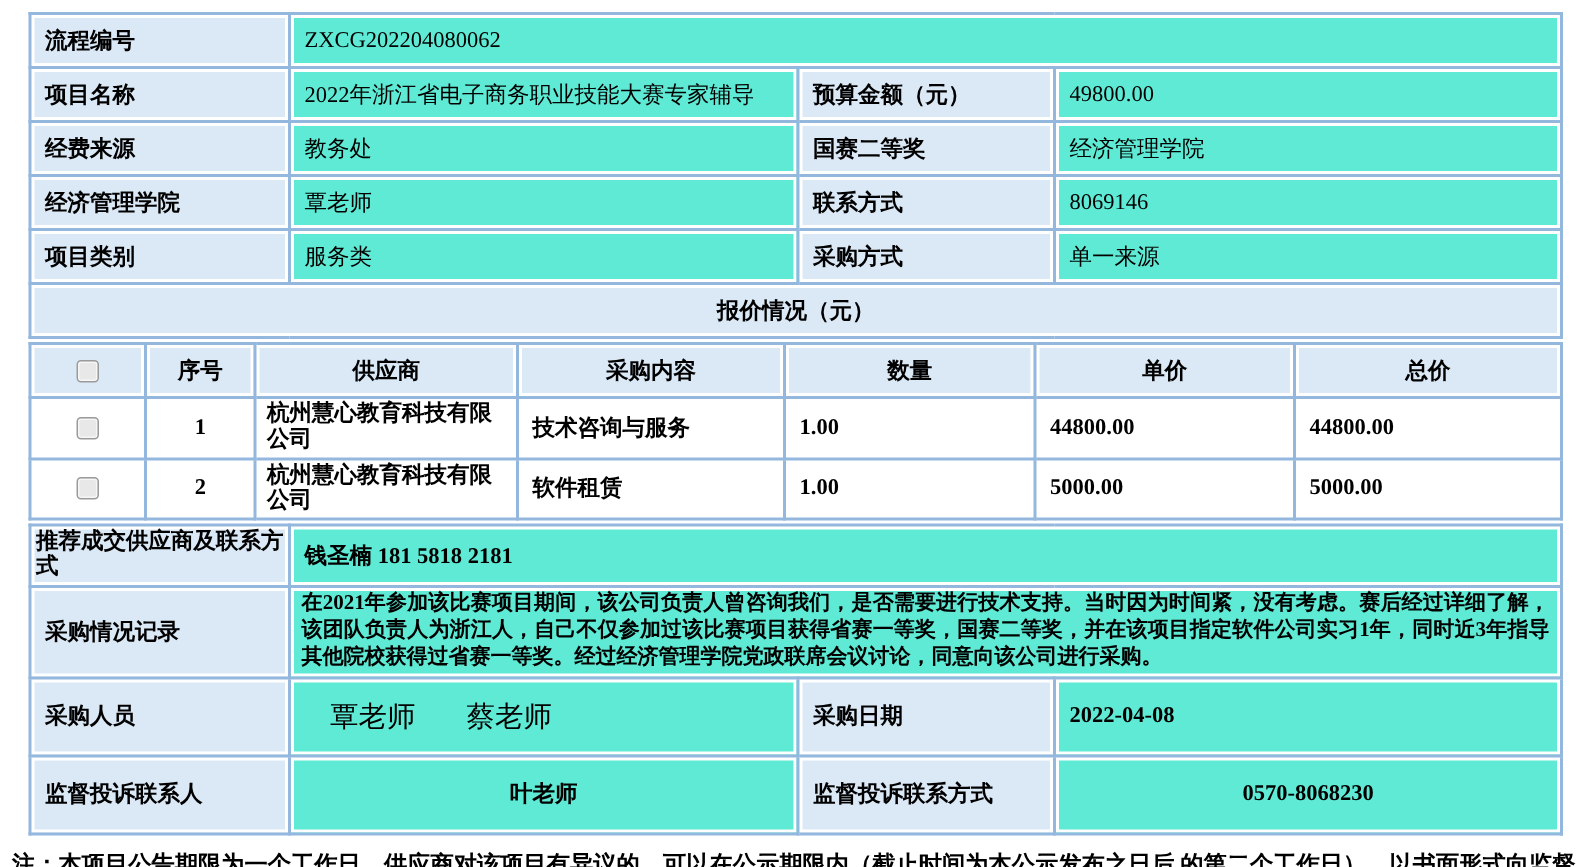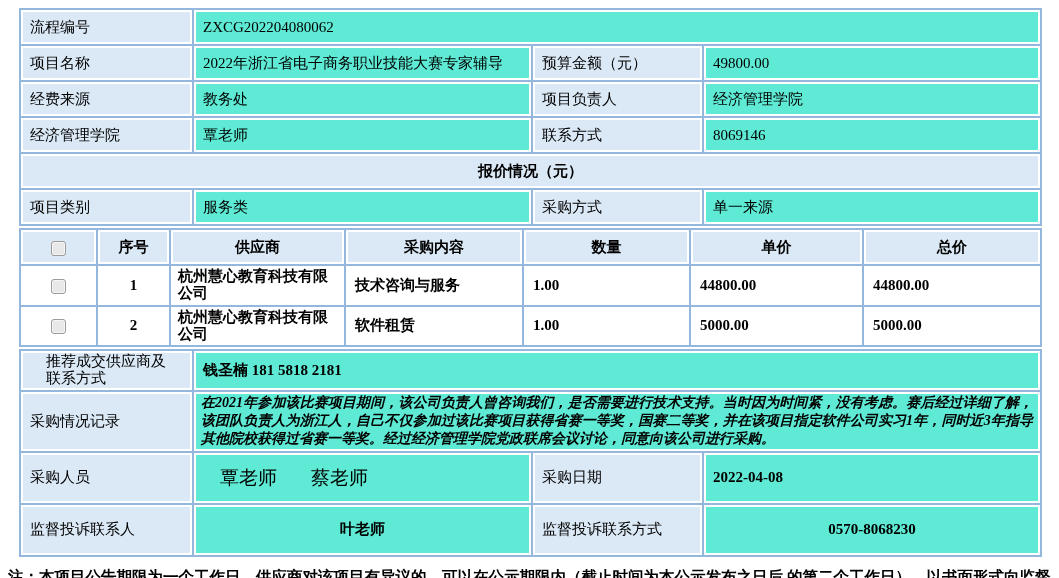--- a/index.html
+++ b/index.html
@@ -10,37 +10,37 @@
   }
   .wrap{padding:8px 19px 0 19px;}
   table{border-collapse:collapse;table-layout:fixed;width:1021px;}
   .t{border:2px solid var(--border,#94b8dd);}
   td{
     border:2px solid var(--border,#94b8dd);
     box-shadow:inset 0 0 0 2px #ffffff;
     font-size:15px;padding:3px 9px;vertical-align:middle;
     overflow:hidden;word-break:break-all;
   }
-  .lbl{background:var(--cellbg,#dbe9f6);font-weight:normal;}
+  .lbl{background:var(--cellbg,#dbe9f6);font-weight:bold;}
   .val{background:#5eead4;font-weight:normal;}
   .sec{background:var(--cellbg,#dbe9f6);font-weight:bold;text-align:center;}
   .b{font-weight:bold;}
   .ctr{text-align:center;}
   .top tr{height:36px;}
   .quote{margin-top:2px;}
   .bottom{margin-top:2px;}
   .quote tr{height:36px;}
   .quote td{font-weight:bold;}
   .quote .qh td{background:var(--cellbg,#dbe9f6);text-align:center;}
   .quote .cbcell{text-align:center;}
   .supplier{line-height:1.15;padding:2px 7px;}
   .row-rec{height:56px;}
   .row-rec2{height:34px;}
   .row-std{height:52px;}
-  .rectext{font-size:14px;line-height:1.32;padding:2px 7px;text-align:justify;font-style:italic;}
+  .rectext{font-size:14px;line-height:1.32;padding:2px 7px;text-align:justify;}
   .staff{font-size:19px;padding-left:26px;margin-left:19px;}
   .staff span{margin-right:34px;}
   .note{
     margin:10px 0 4px -11px;width:1048px;
     font-weight:bold;font-size:15.5px;line-height:1.35;
   }
   input[type=checkbox]{
     appearance:none;-webkit-appearance:none;
     width:15px;height:15px;margin:0;vertical-align:middle;
     background:#e9e8e8;border:1px solid #9b9b9b;border-radius:3px;
@@ -66,37 +66,37 @@
     </tr>
     <tr>
       <td class="lbl">项目名称</td>
       <td class="val">2022年浙江省电子商务职业技能大赛专家辅导</td>
       <td class="lbl">预算金额（元）</td>
       <td class="val">49800.00</td>
     </tr>
     <tr>
       <td class="lbl">经费来源</td>
       <td class="val">教务处</td>
-      <td class="lbl">项目负责人</td>
+      <td class="lbl">国赛二等奖</td>
       <td class="val">经济管理学院</td>
     </tr>
     <tr>
       <td class="lbl">经济管理学院</td>
       <td class="val">覃老师</td>
       <td class="lbl">联系方式</td>
       <td class="val">8069146</td>
     </tr>
     <tr>
-      <td class="sec" colspan="4">报价情况（元）</td>
-    </tr>
-    <tr>
       <td class="lbl">项目类别</td>
       <td class="val">服务类</td>
       <td class="lbl">采购方式</td>
       <td class="val">单一来源</td>
+    </tr>
+    <tr>
+      <td class="sec" colspan="4">报价情况（元）</td>
     </tr>
   </tbody>
     </table>
 
   <table class="t quote">
     <colgroup>
         <col style="width:77px">
         <col style="width:73px">
         <col style="width:175px">
         <col style="width:178px">
@@ -137,21 +137,21 @@
 
   <table class="t bottom">
     <colgroup>
         <col style="width:173px">
         <col style="width:339px">
         <col style="width:171px">
         <col style="width:338px">
       </colgroup>
     <tbody>
         <tr class="row-rec2">
-      <td class="lbl" style="line-height:1.15;padding:2px 25px;margin-left:32px;">推荐成交供应商及联系方式</td>
+      <td class="lbl" style="line-height:1.15;padding:2px 3px;margin-left:32px;">推荐成交供应商及联系方式</td>
       <td class="val b" colspan="3">钱圣楠 181 5818 2181</td>
     </tr>
     <tr class="row-rec">
       <td class="lbl">采购情况记录</td>
       <td class="val b rectext" colspan="3">在2021年参加该比赛项目期间，该公司负责人曾咨询我们，是否需要进行技术支持。当时因为时间紧，没有考虑。赛后经过详细了解，该团队负责人为浙江人，自己不仅参加过该比赛项目获得省赛一等奖，国赛二等奖，并在该项目指定软件公司实习1年，同时近3年指导其他院校获得过省赛一等奖。经过经济管理学院党政联席会议讨论，同意向该公司进行采购。</td>
     </tr>
     <tr class="row-std">
       <td class="lbl">采购人员</td>
       <td class="val staff">
         <span>覃老师</span><span>蔡老师</span>

